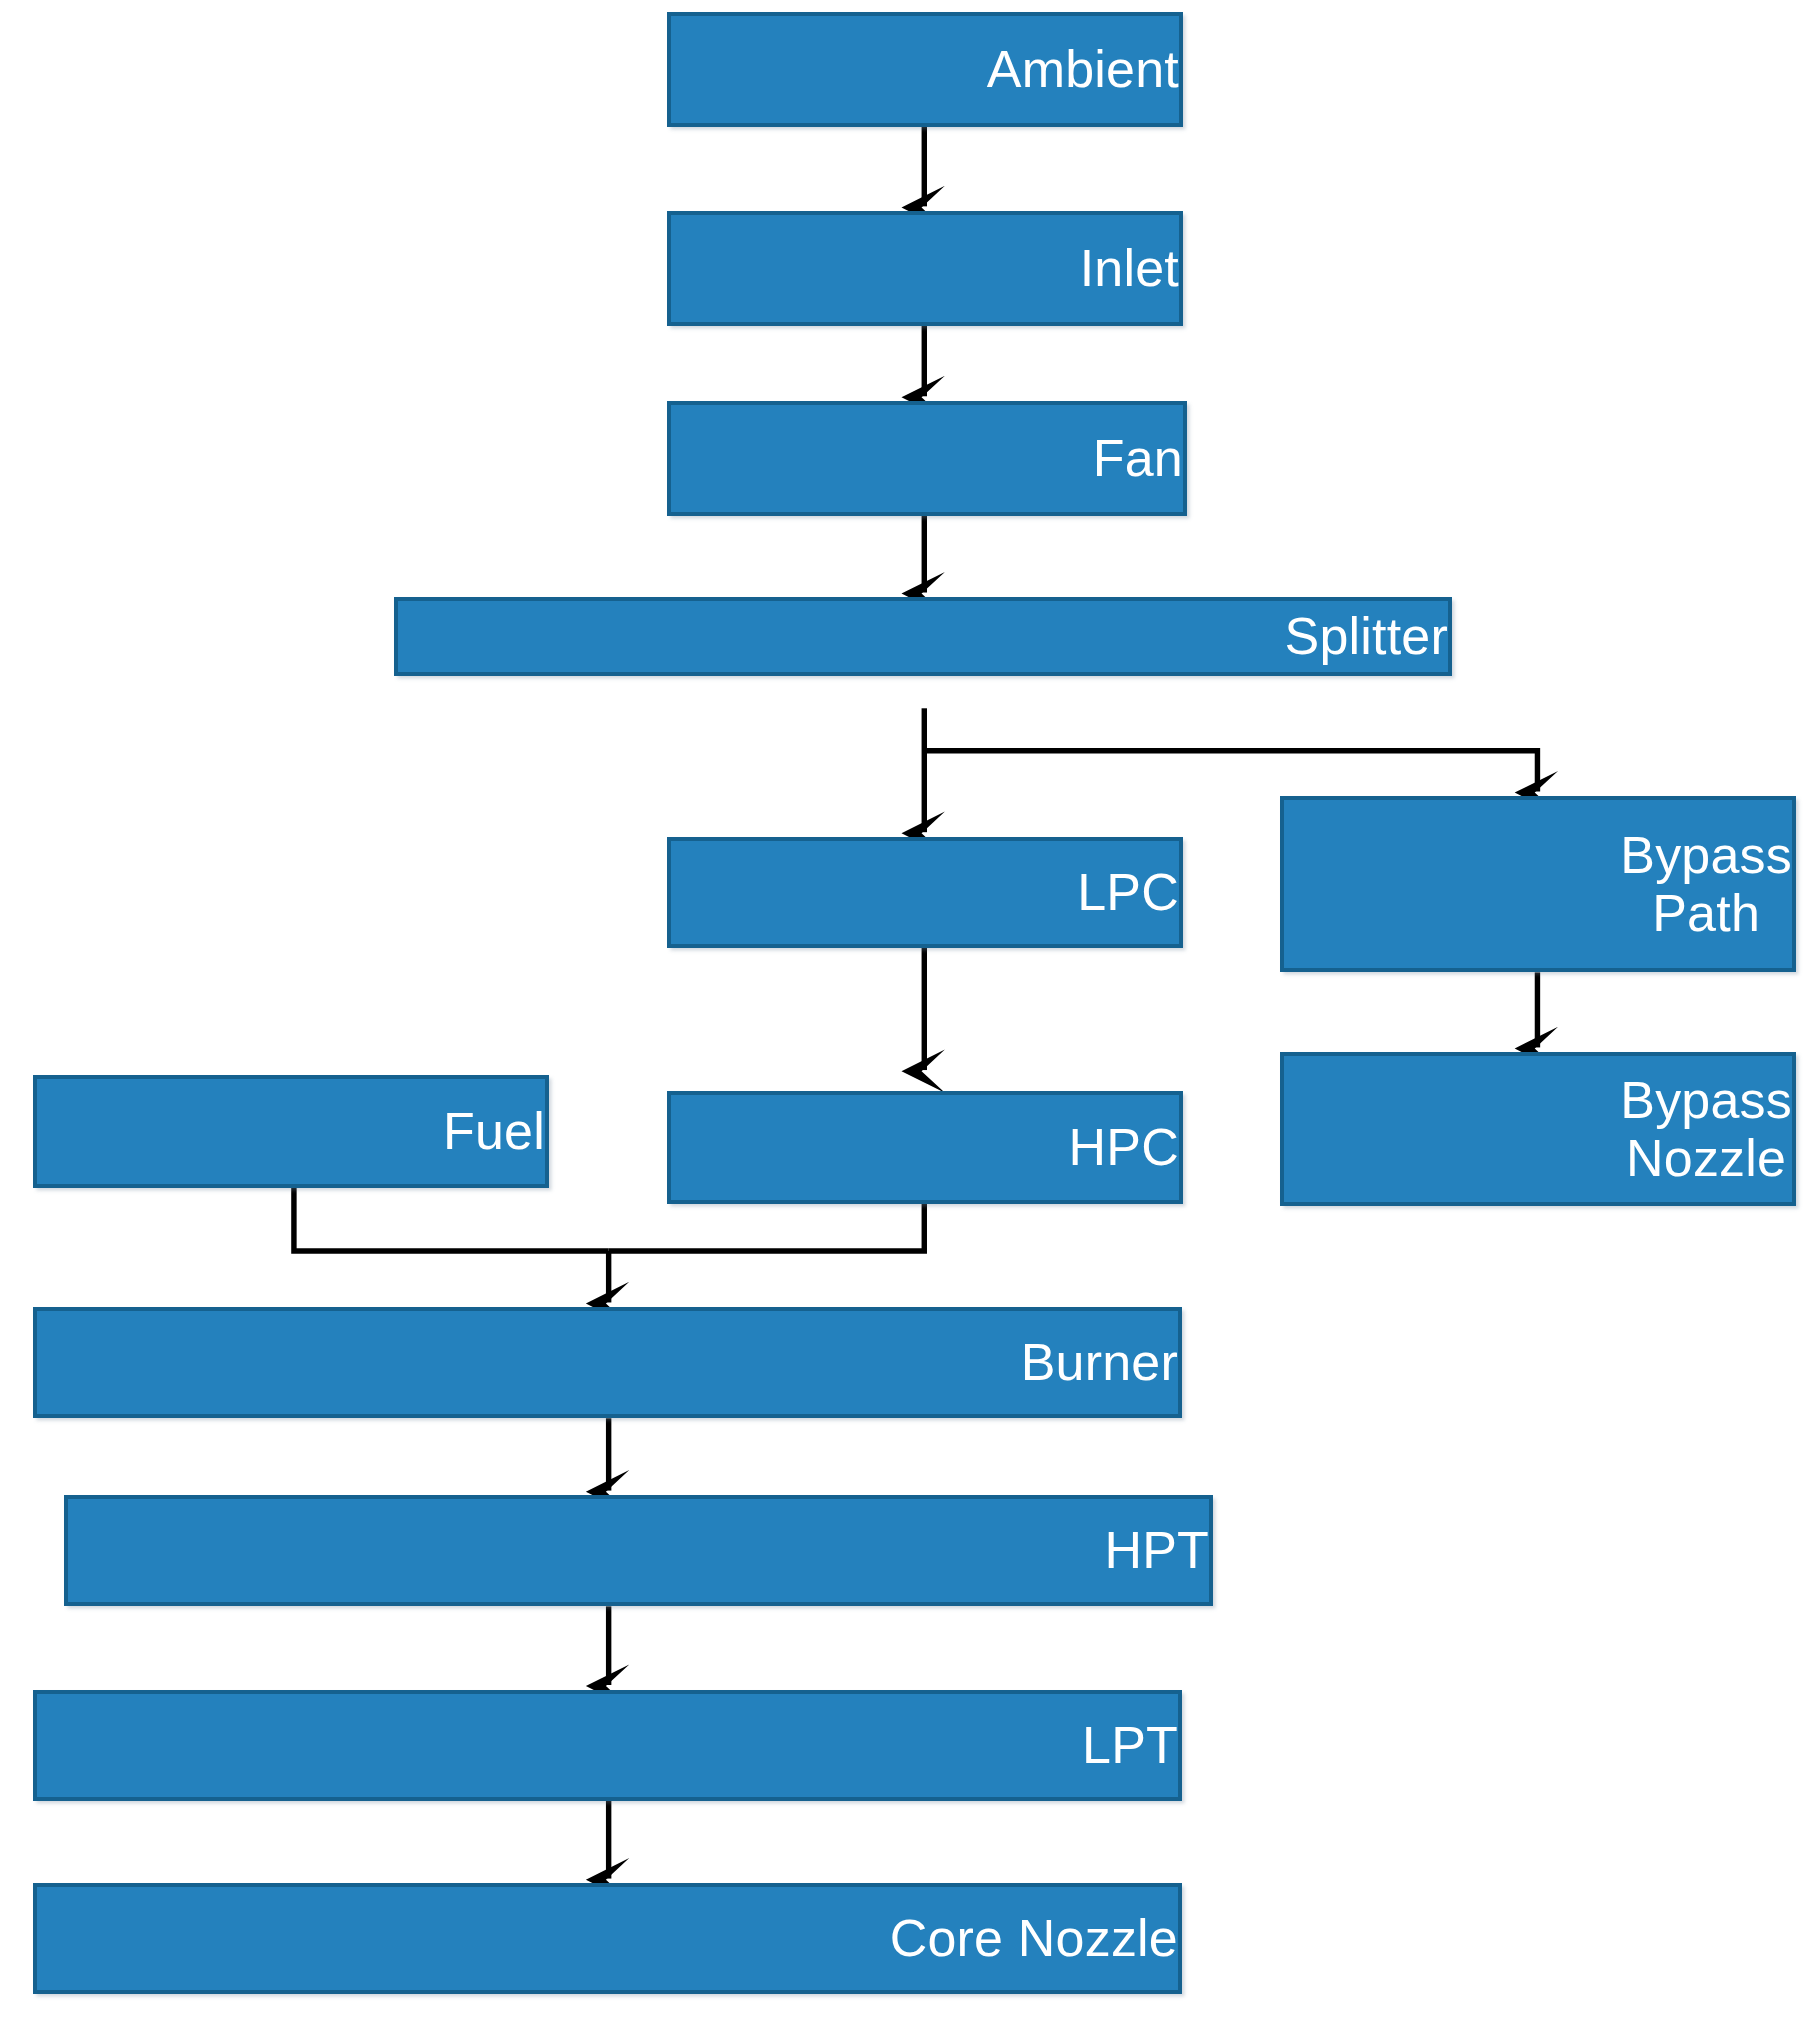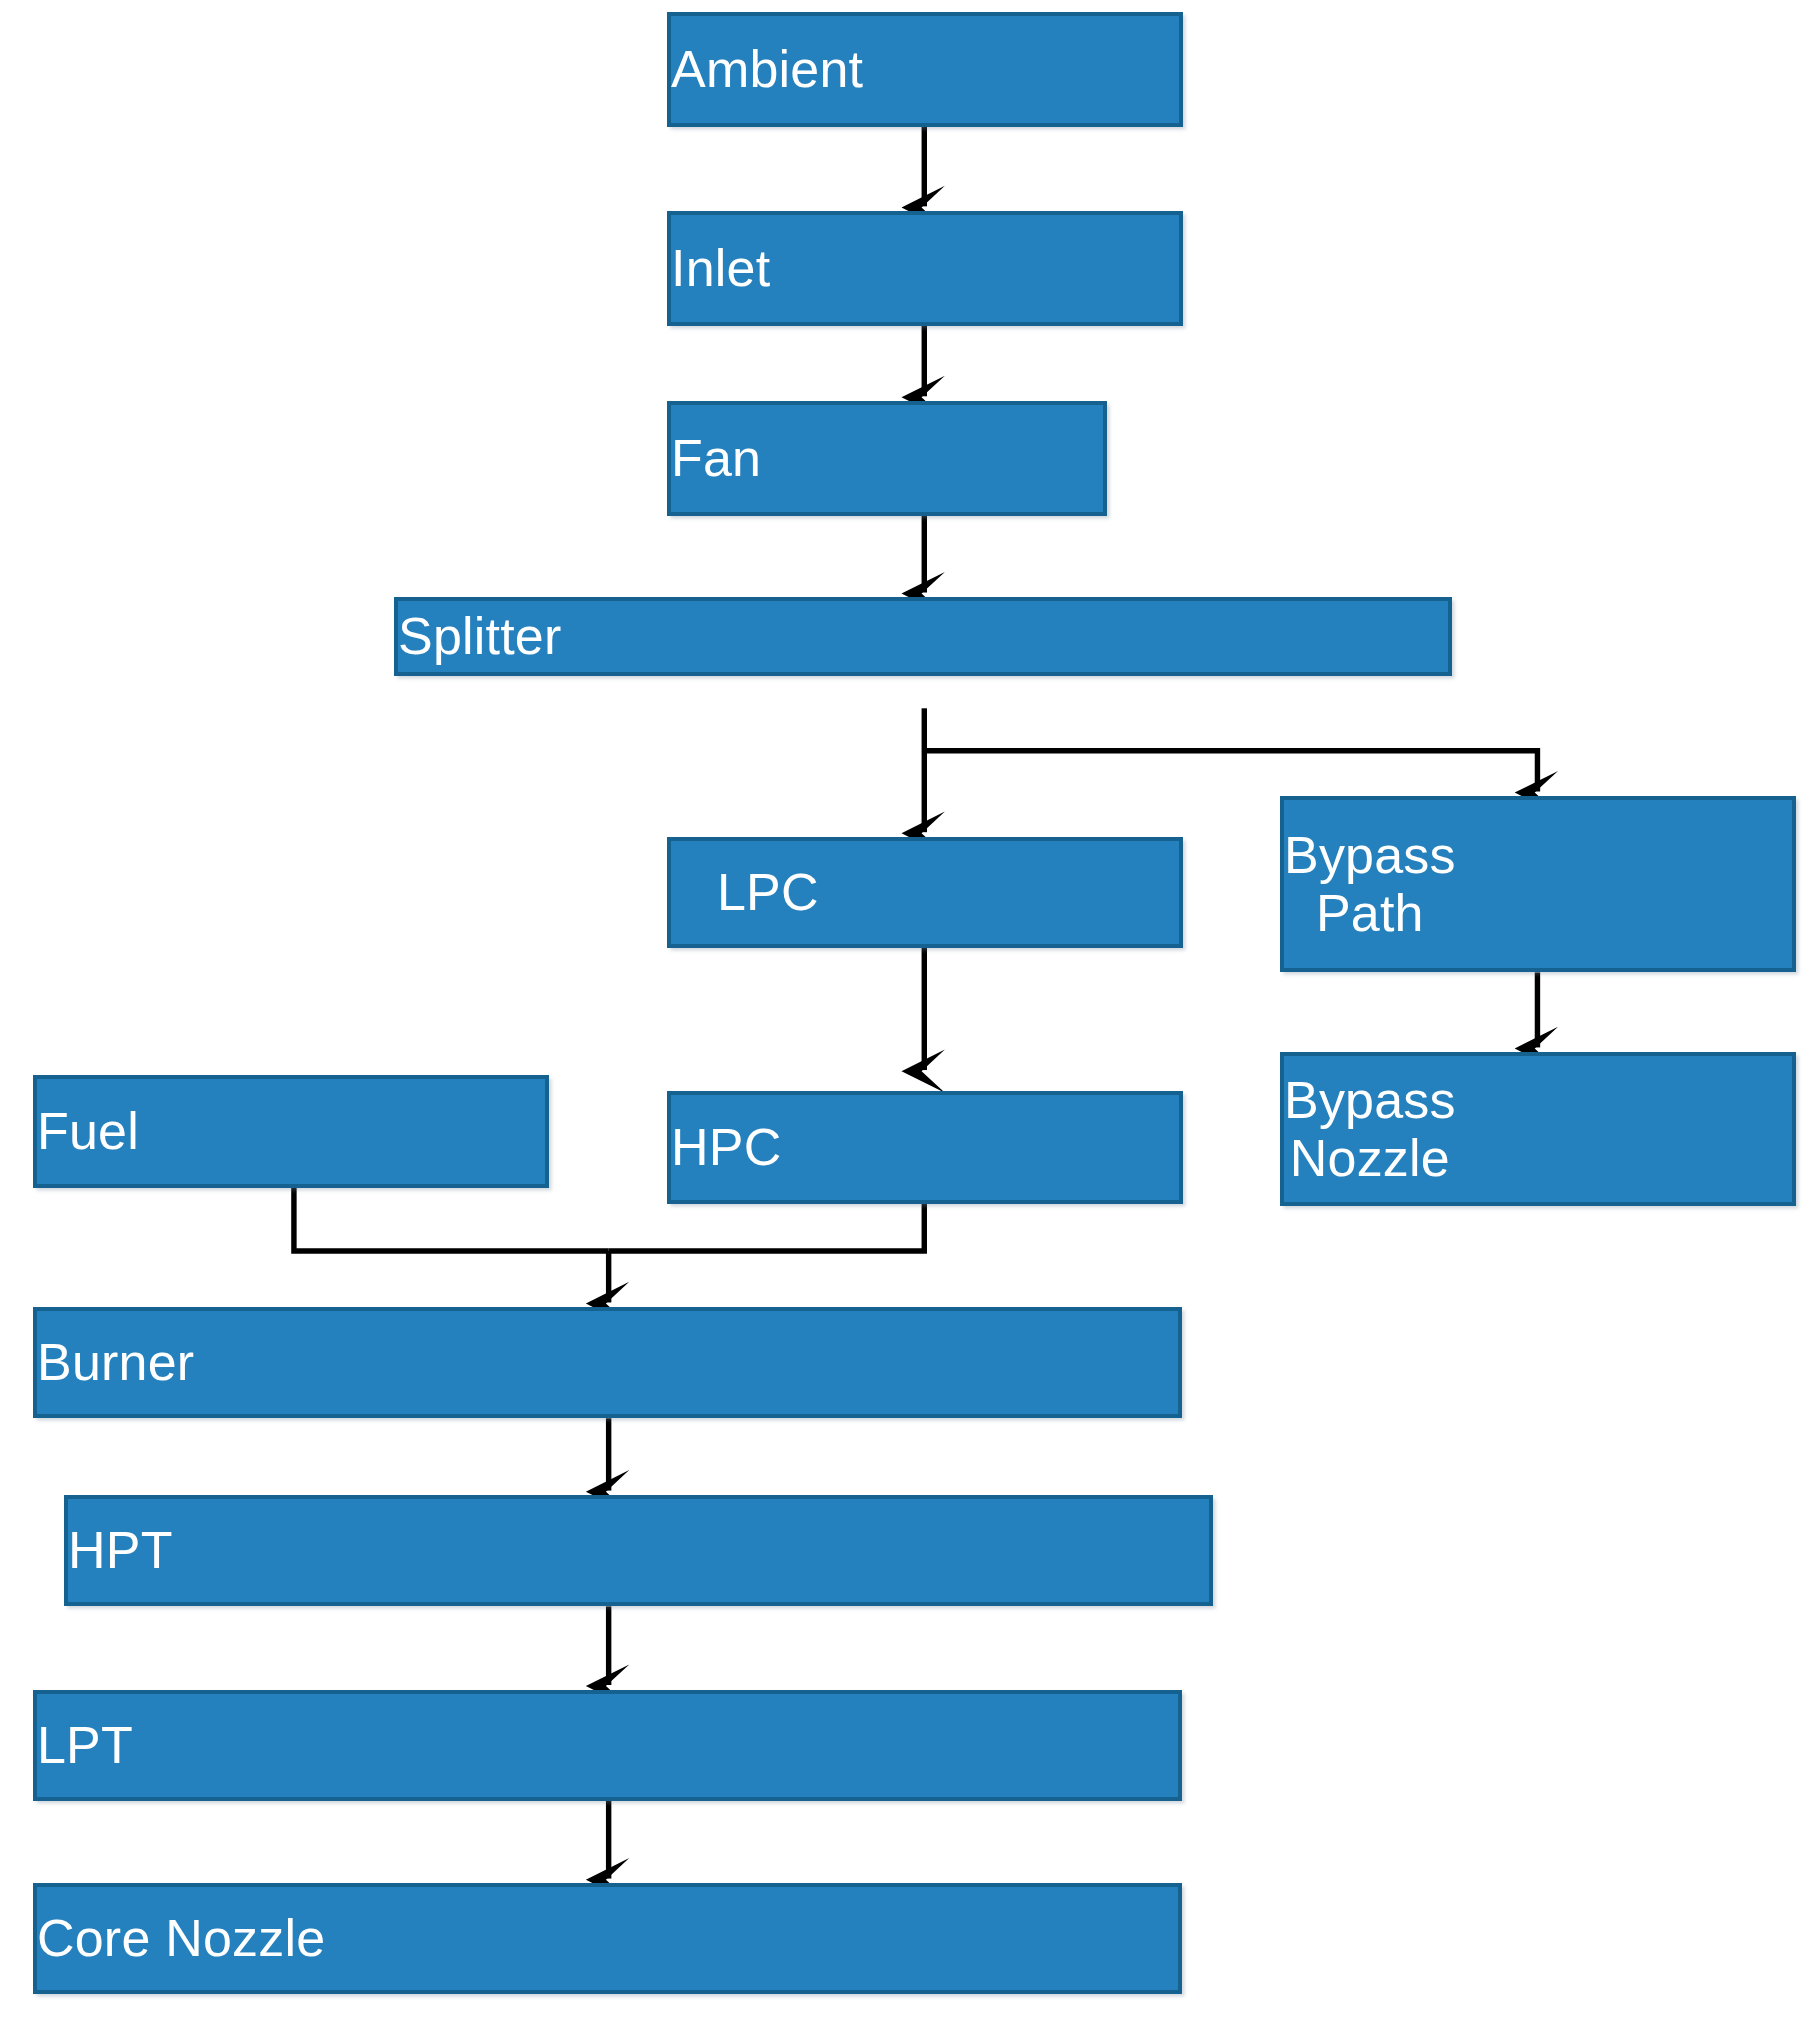--- a/index.html
+++ b/index.html
@@ -26,21 +26,21 @@
     pointer-events: none;
   }
   .node {
     position: absolute;
     box-sizing: border-box;
     background: #2481bd;
     border: 4.5px solid #15618f;
     color: #ffffff;
     display: flex;
     align-items: center;
-    justify-content: flex-start;
+    justify-content: flex-end;
     text-align: center;
     font-size: 52px;
     line-height: 1.12;
     font-weight: 400;
     letter-spacing: 0.2px;
     box-shadow: 2.7px 2.7px 3.6px rgba(120,140,160,0.35);
     white-space: pre-line;
   }
   .node-label {
     display: block;
@@ -87,21 +87,21 @@
   </svg>
 
   <div class="node" style="left:667px;top:11.8px;width:516px;height:115px;">
     <span class="node-label">Ambient</span>
   </div>
 
   <div class="node" style="left:667px;top:211px;width:516px;height:115px;">
     <span class="node-label">Inlet</span>
   </div>
 
-  <div class="node" style="left:667px;top:401px;width:440px;height:115px;">
+  <div class="node" style="left:667px;top:401px;width:520px;height:115px;">
     <span class="node-label">Fan</span>
   </div>
 
   <div class="node" style="left:394px;top:597px;width:1058px;height:79px;">
     <span class="node-label">Splitter</span>
   </div>
 
   <div class="node" style="left:667px;top:837px;width:516px;height:111px;padding-left:46px;">
     <span class="node-label">LPC</span>
   </div>

